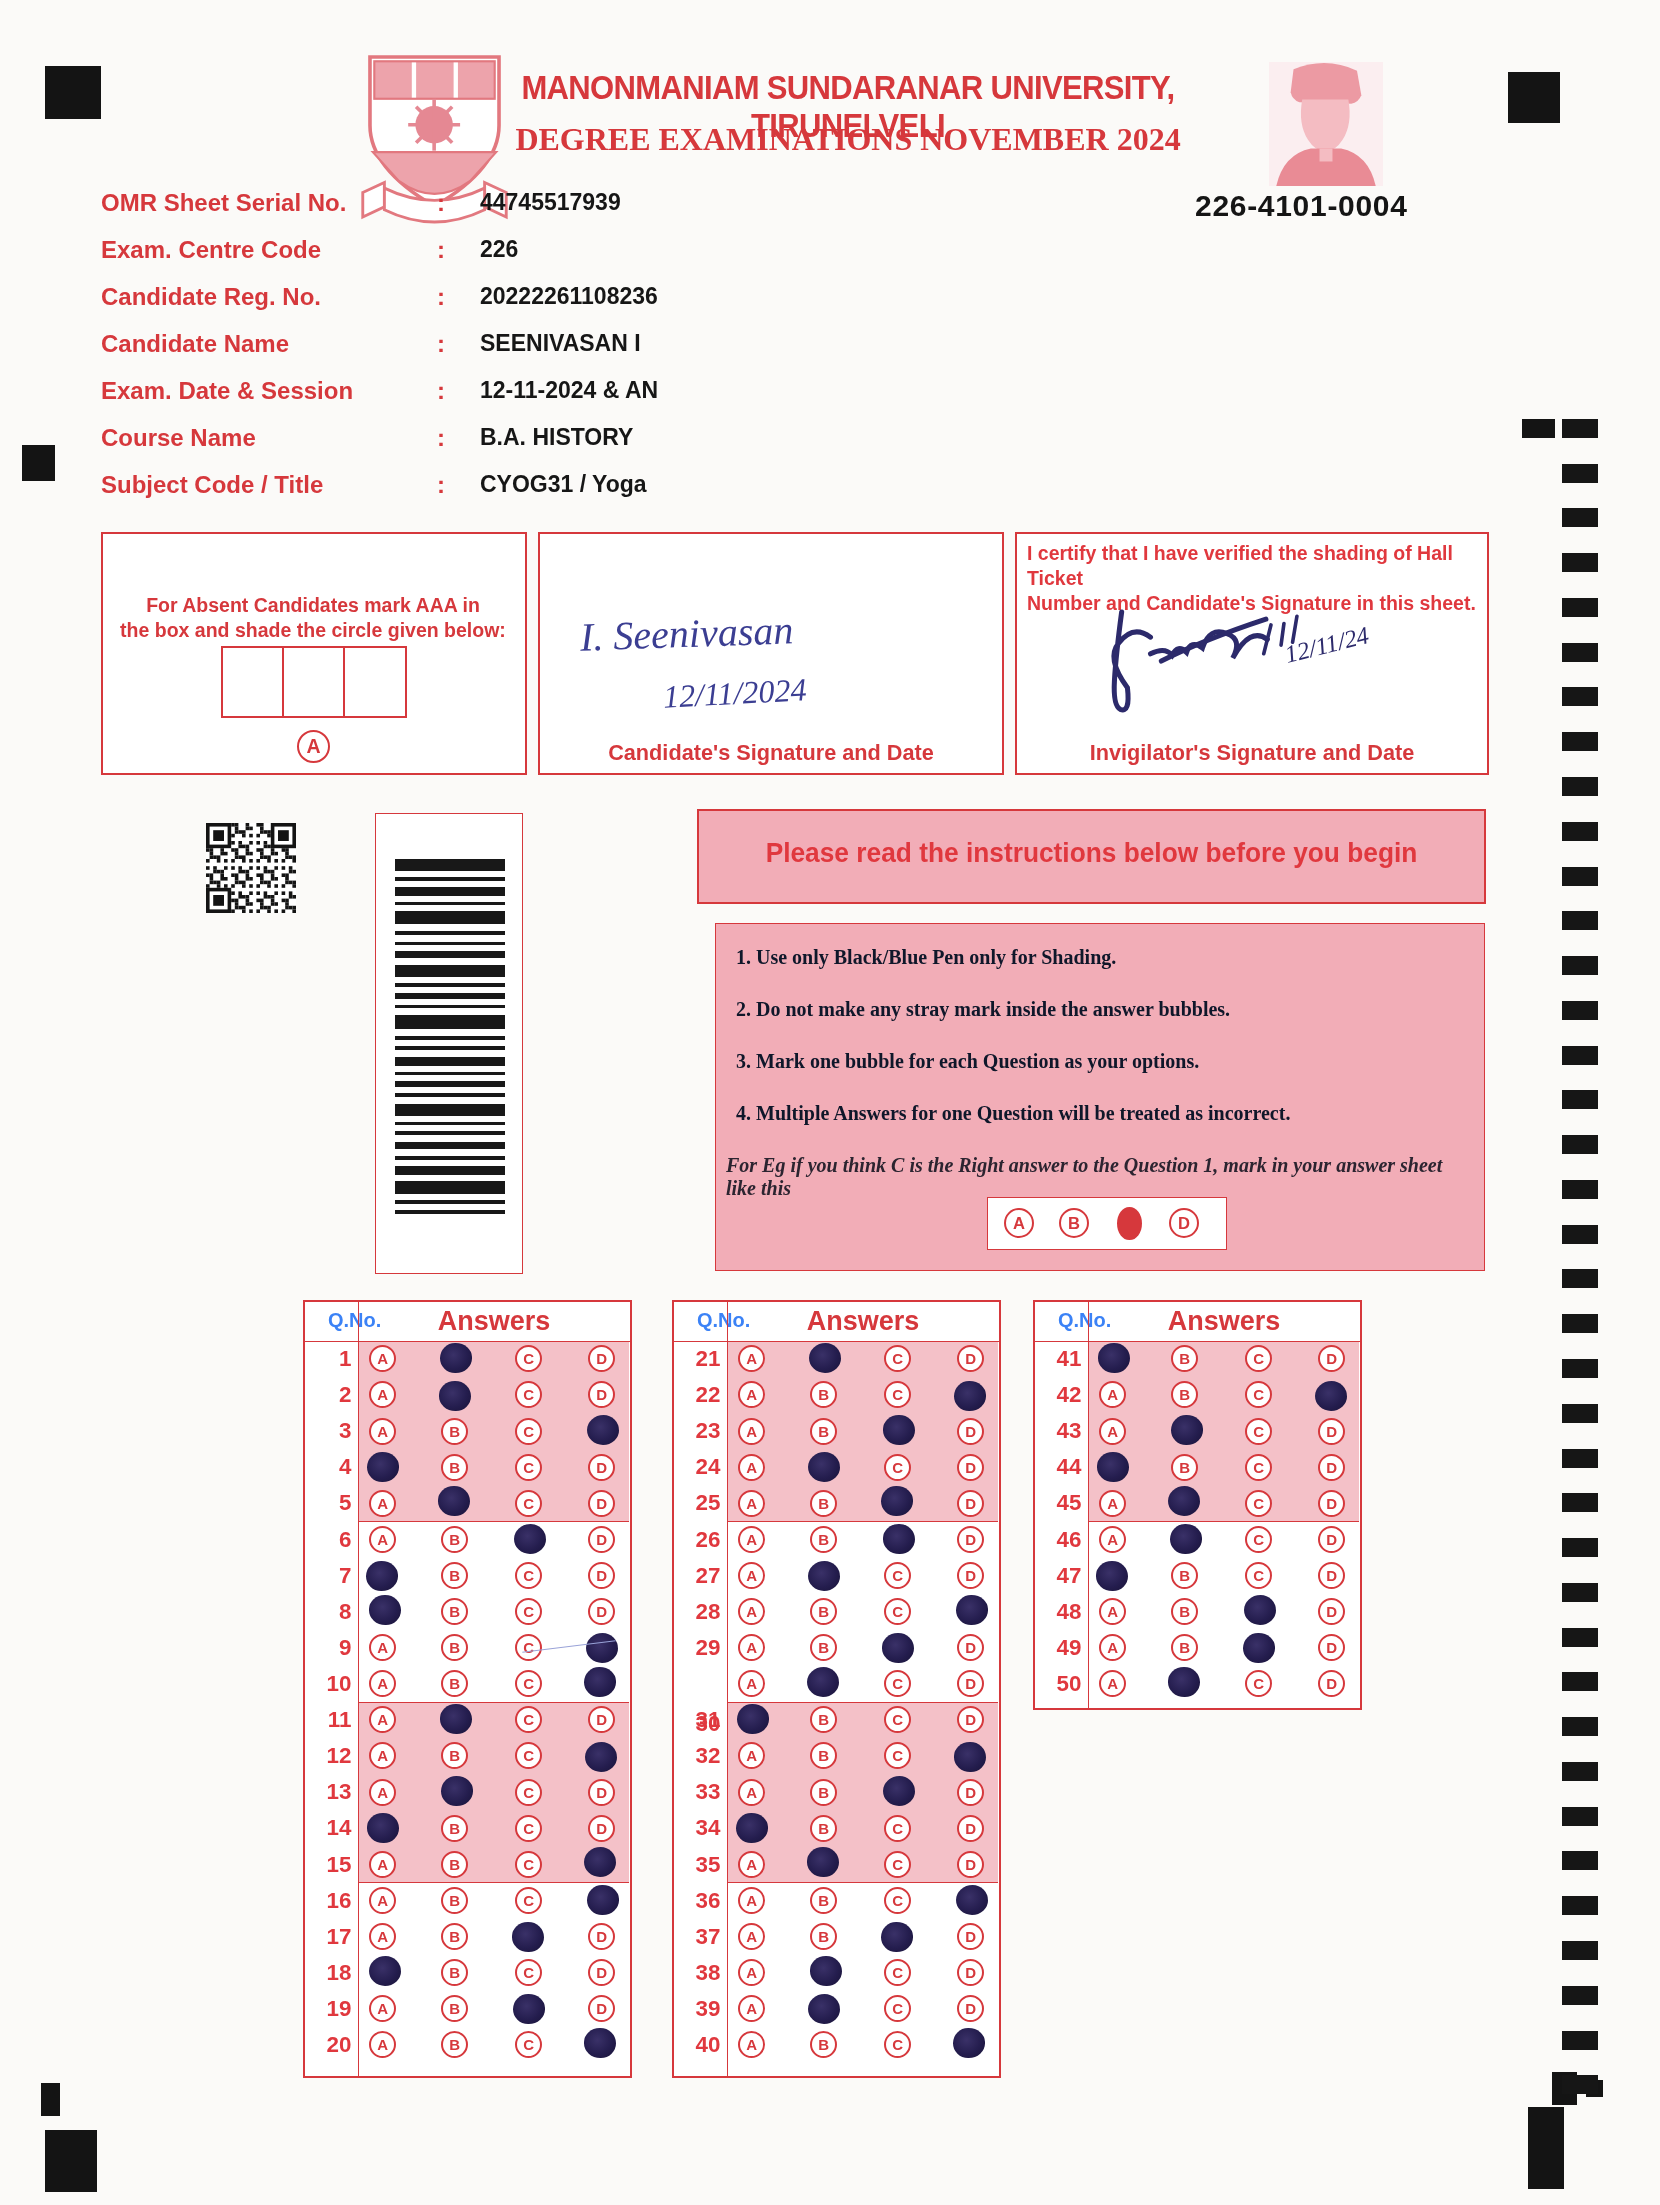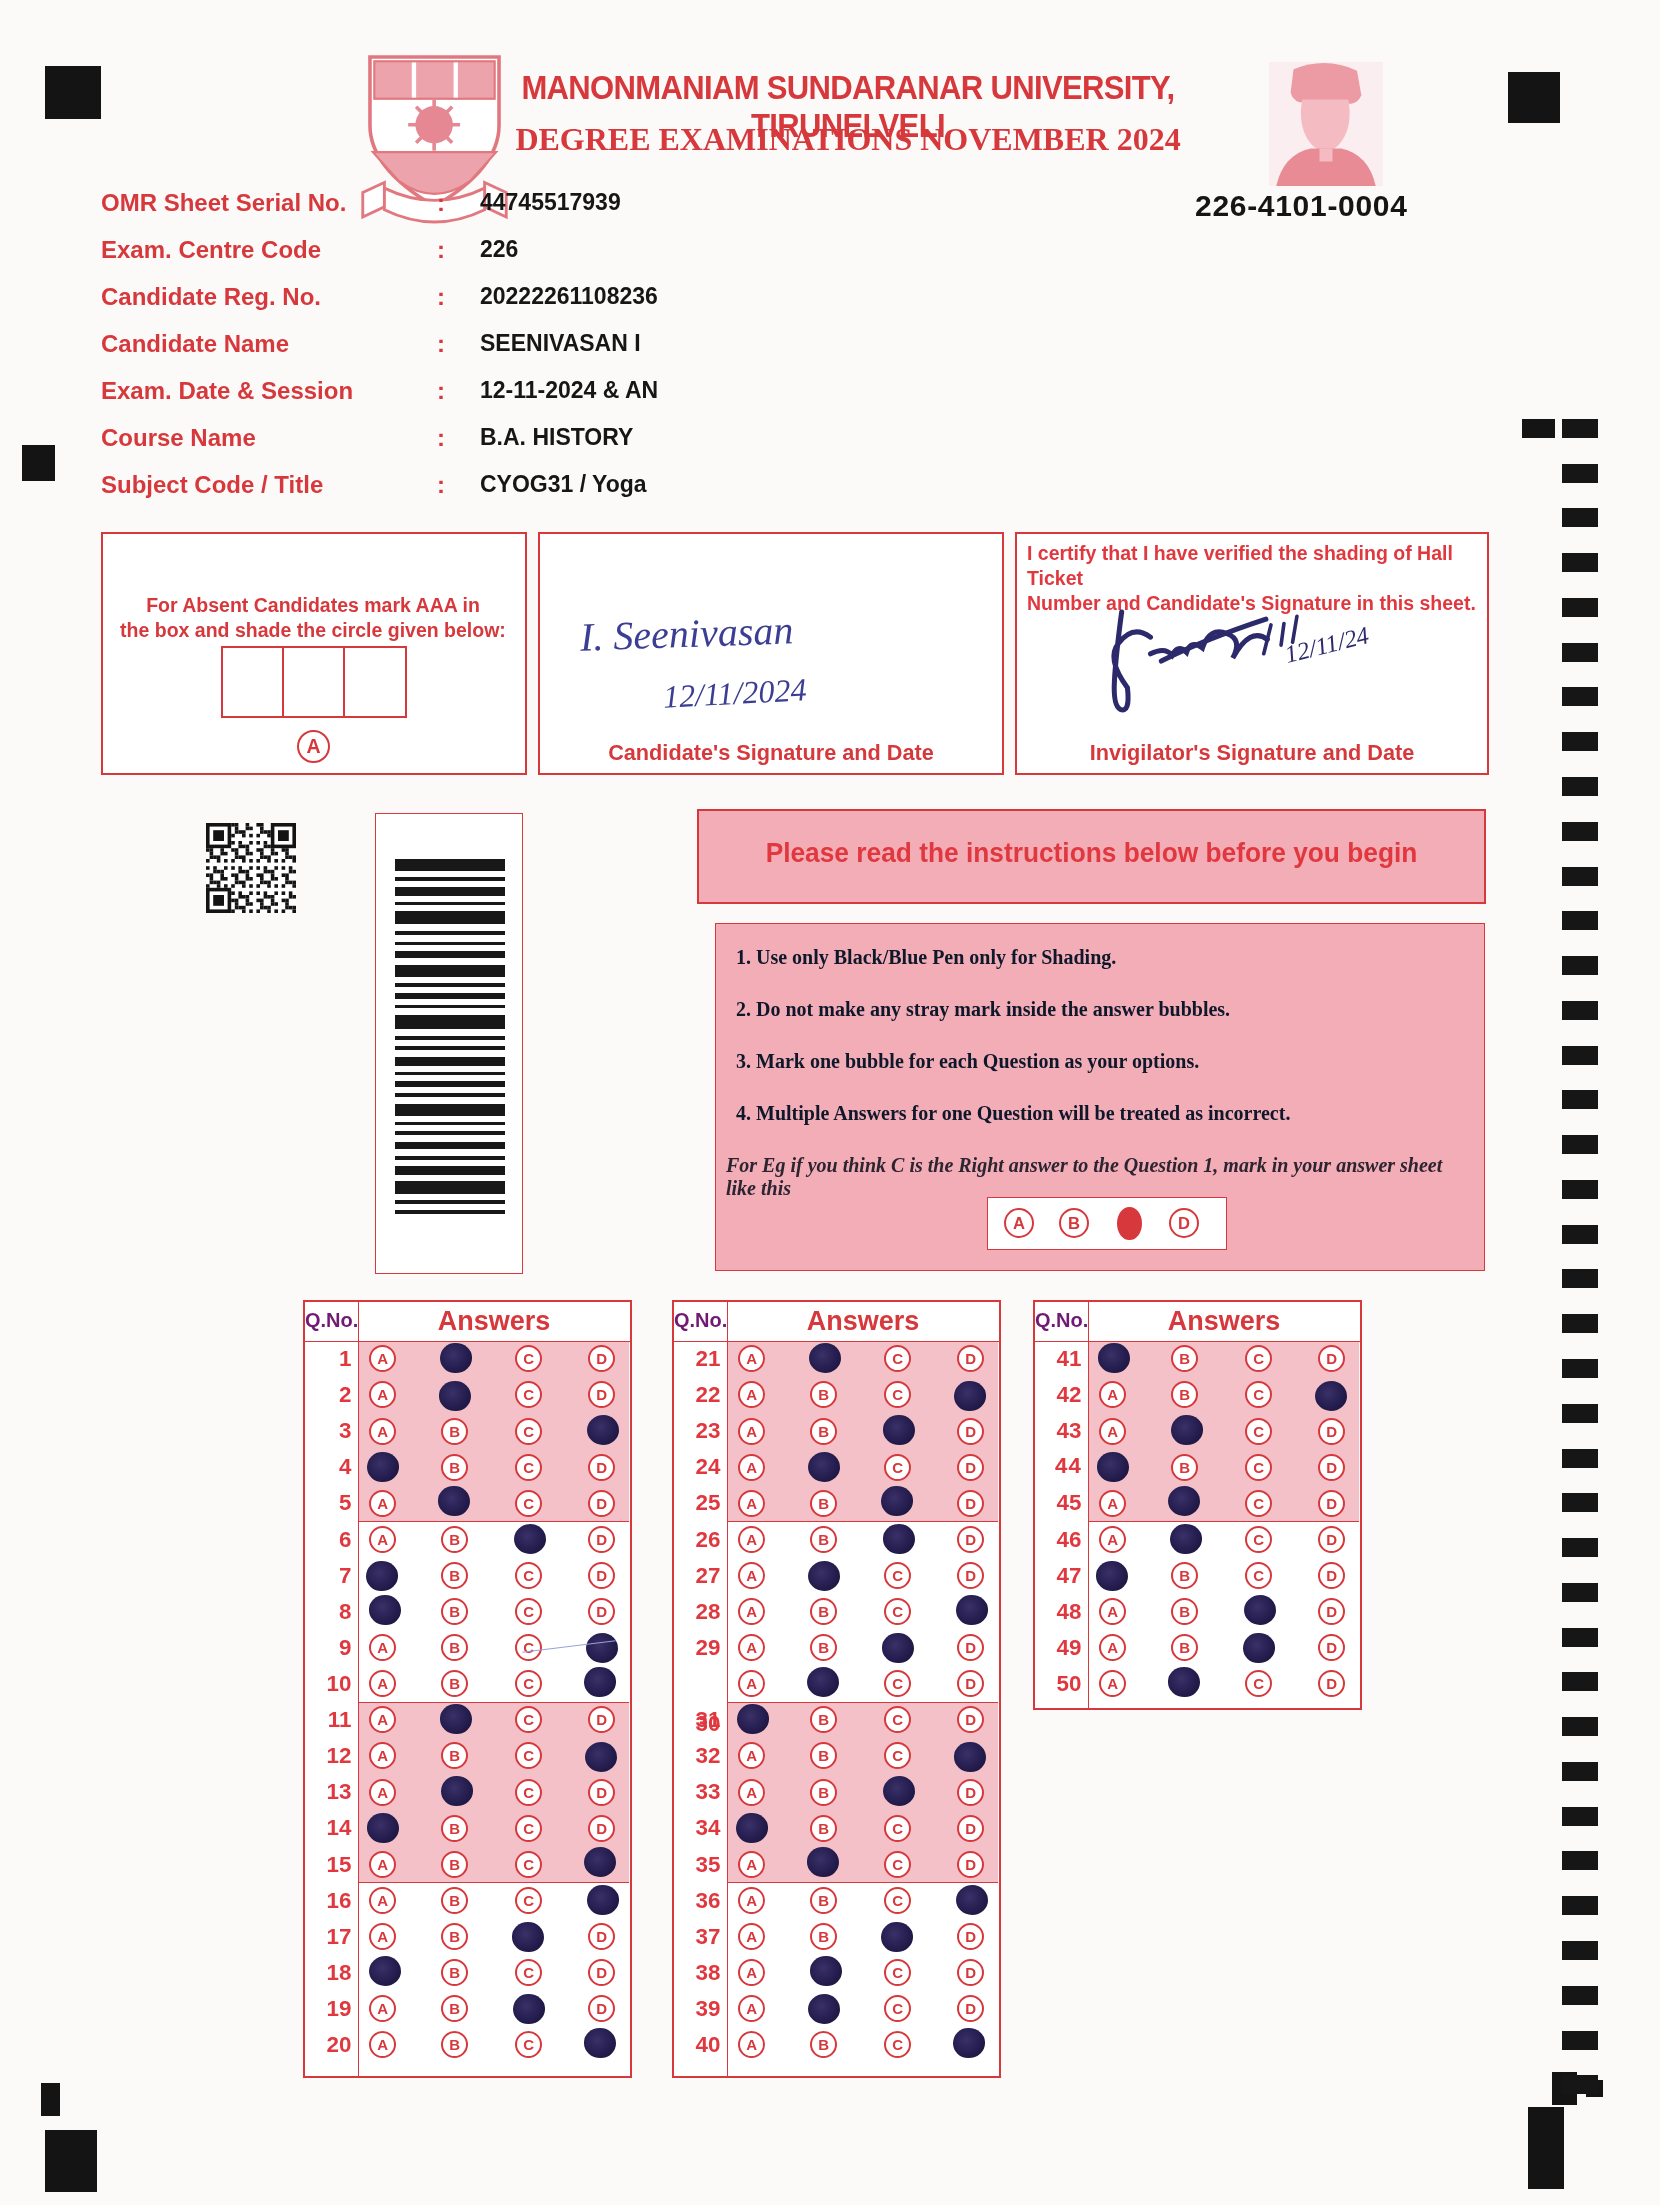--- a/index.html
+++ b/index.html
@@ -43,21 +43,21 @@
            border:1.4px solid #d6383c;box-sizing:border-box;}
   .ins-item{position:absolute;left:20px;color:#0f172a;font-family:"Liberation Serif",serif;font-size:20px;font-weight:bold;}
   .ins-eg{position:absolute;left:10px;top:230px;width:744px;color:#2c2430;font-family:"Liberation Serif",serif;
           font-size:20px;font-style:italic;font-weight:bold;}
   .eg-strip{position:absolute;left:271px;top:273px;width:238px;height:51px;background:#ffffff;border:1.4px solid #d6383c;}
   .eg-bub{position:absolute;top:10px;width:30px;height:30px;border:2.2px solid #d6383c;border-radius:50%;box-sizing:border-box;
           color:#d6383c;font-size:16.6px;font-weight:bold;text-align:center;line-height:27px;}
   .eg-fill{position:absolute;top:8.7px;width:24.6px;height:33px;background:#d6383c;border-radius:50%;}
   
   .atable{position:absolute;top:1300px;width:329px;border:2.2px solid #d6383c;box-sizing:border-box;background:#fff;}
-  .th-q{position:absolute;left:0;top:7.2px;width:53px;text-align:center;color:#701a75;font-size:20px;font-weight:bold;}
+  .th-q{position:absolute;left:0;top:7.2px;width:53px;text-align:center;color:#3b82f6;font-size:20px;font-weight:bold;padding-left:23px;}
   .th-a{position:absolute;left:53px;top:4.3px;right:0;text-align:center;color:#d6383c;font-size:27px;font-weight:bold;}
   .vdiv{position:absolute;left:53px;top:0;bottom:0;width:1.4px;background:#d6383c;}
   .hline{position:absolute;left:0;right:0;top:39px;height:1.4px;background:#d6383c;}
   .shade{position:absolute;background:#f4c1c8;box-sizing:border-box;}
   .qnum{position:absolute;left:1.4px;width:45px;text-align:right;color:#e0383e;font-size:22.4px;font-weight:bold;}
   .bub{position:absolute;width:27.4px;height:27.4px;border:2.2px solid #d6383c;border-radius:50%;box-sizing:border-box;
        background:#fff;color:#d6383c;font-size:15px;font-weight:bold;text-align:center;line-height:24px;}
   .blob{position:absolute;width:32px;height:30px;
         background:radial-gradient(circle at 42% 40%, #3a3168 0%, #241d4e 55%, #181236 100%);}
   .stray{position:absolute;width:94px;height:1.4px;background:#9aa3d8;transform:rotate(-7deg);}
@@ -704,21 +704,21 @@
         <div class="qnum" style="top: 80px; z-index: 3;">42</div>
         <div class="bub" style="left: 64px; top: 79px; z-index: 3;">A</div>
         <div class="bub" style="left: 136px; top: 79px; z-index: 3;">B</div>
         <div class="bub" style="left: 210px; top: 79px; z-index: 3;">C</div>
         <div class="blob" style="left: 280px; top: 79px; z-index: 4; border-radius: 52% 48% 50% 50% / 50% 52% 48% 50%;"></div>
         <div class="qnum" style="top: 116px; z-index: 3;">43</div>
         <div class="bub" style="left: 64px; top: 116px; z-index: 3;">A</div>
         <div class="blob" style="left: 136px; top: 113px; z-index: 4; border-radius: 48% 52% 52% 48% / 52% 48% 50% 50%;"></div>
         <div class="bub" style="left: 210px; top: 116px; z-index: 3;">C</div>
         <div class="bub" style="left: 283px; top: 116px; z-index: 3;">D</div>
-        <div class="qnum" style="top: 152px; z-index: 3; font-family: Liberation Mono, monospace;">44</div>
+        <div class="qnum" style="top: 152px; z-index: 3;">44</div>
         <div class="blob" style="left: 62px; top: 150px; z-index: 4; border-radius: 50% 50% 48% 52% / 48% 52% 50% 50%;"></div>
         <div class="bub" style="left: 136px; top: 152px; z-index: 3;">B</div>
         <div class="bub" style="left: 210px; top: 152px; z-index: 3;">C</div>
         <div class="bub" style="left: 283px; top: 152px; z-index: 3;">D</div>
         <div class="qnum" style="top: 188px; z-index: 3;">45</div>
         <div class="bub" style="left: 64px; top: 188px; z-index: 3;">A</div>
         <div class="blob" style="left: 133px; top: 184px; z-index: 4; border-radius: 52% 48% 50% 50% / 50% 52% 48% 50%;"></div>
         <div class="bub" style="left: 210px; top: 188px; z-index: 3;">C</div>
         <div class="bub" style="left: 283px; top: 188px; z-index: 3;">D</div>
         <div class="qnum" style="top: 225px; z-index: 3;">46</div>

